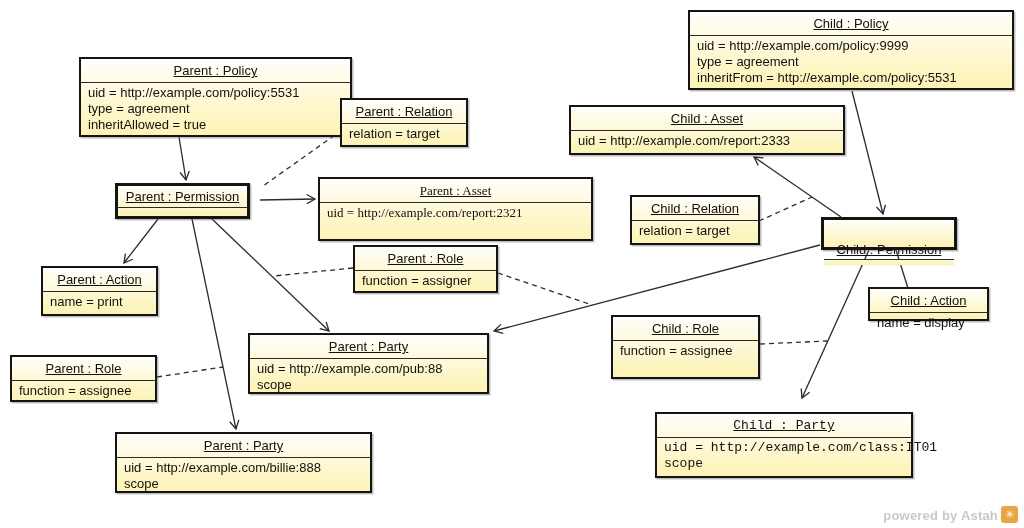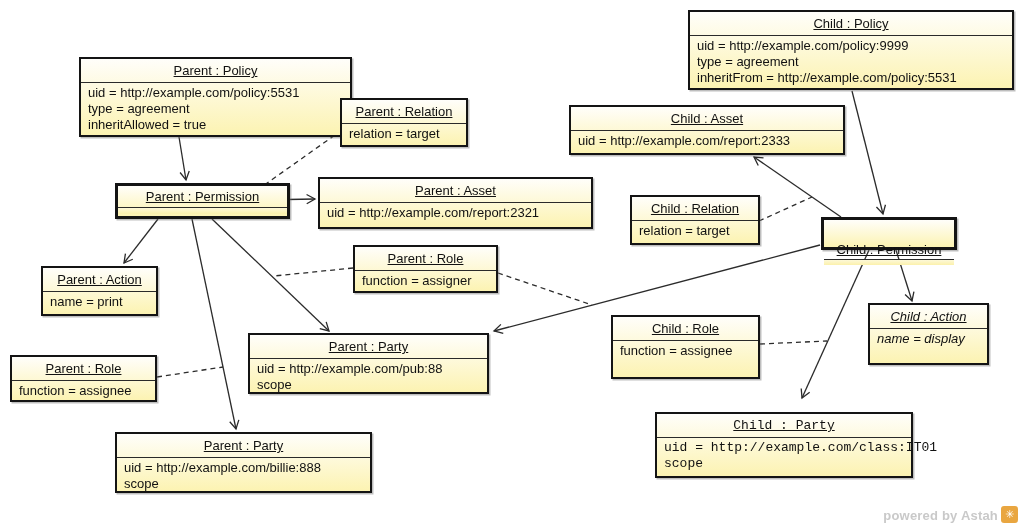--- a/index.html
+++ b/index.html
@@ -94,26 +94,26 @@
     </div>
   </div>
 
   <div class="uml-box" style="left:569px;top:105px;width:276px;height:50px;">
     <div class="uml-title">Child : Asset</div>
     <div class="uml-attrs">
       <div class="uml-attr">uid = http://example.com/report:2333</div>
     </div>
   </div>
 
-  <div class="uml-box thick" style="left:115px;top:183px;width:175px;height:36px;">
+  <div class="uml-box thick" style="left:115px;top:183px;width:135px;height:36px;">
     <div class="uml-title" style="line-height:20px;">Parent : Permission</div>
     <div class="uml-attrs empty"></div>
   </div>
 
-  <div class="uml-box" style="left:318px;top:177px;width:275px;height:52px;">
+  <div class="uml-box" style="left:318px;top:177px;width:275px;height:64px;font-family:Liberation Serif, serif;">
     <div class="uml-title">Parent : Asset</div>
     <div class="uml-attrs">
       <div class="uml-attr">uid = http://example.com/report:2321</div>
     </div>
   </div>
 
   <div class="uml-box" style="left:630px;top:195px;width:130px;height:50px;">
     <div class="uml-title">Child : Relation</div>
     <div class="uml-attrs">
       <div class="uml-attr">relation = target</div>
@@ -139,21 +139,21 @@
     </div>
   </div>
 
   <div class="uml-box" style="left:611px;top:315px;width:149px;height:64px;">
     <div class="uml-title">Child : Role</div>
     <div class="uml-attrs">
       <div class="uml-attr">function = assignee</div>
     </div>
   </div>
 
-  <div class="uml-box" style="left:868px;top:303px;width:121px;height:62px;font-style:italic;">
+  <div class="uml-box" style="left:868px;top:287px;width:121px;height:34px;">
     <div class="uml-title">Child : Action</div>
     <div class="uml-attrs">
       <div class="uml-attr">name = display</div>
     </div>
   </div>
 
   <div class="uml-box" style="left:10px;top:355px;width:147px;height:47px;">
     <div class="uml-title">Parent : Role</div>
     <div class="uml-attrs">
       <div class="uml-attr">function = assignee</div>

